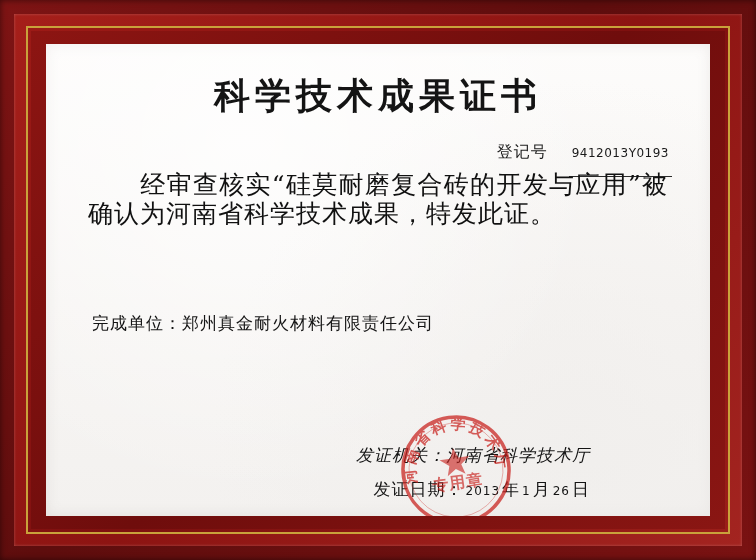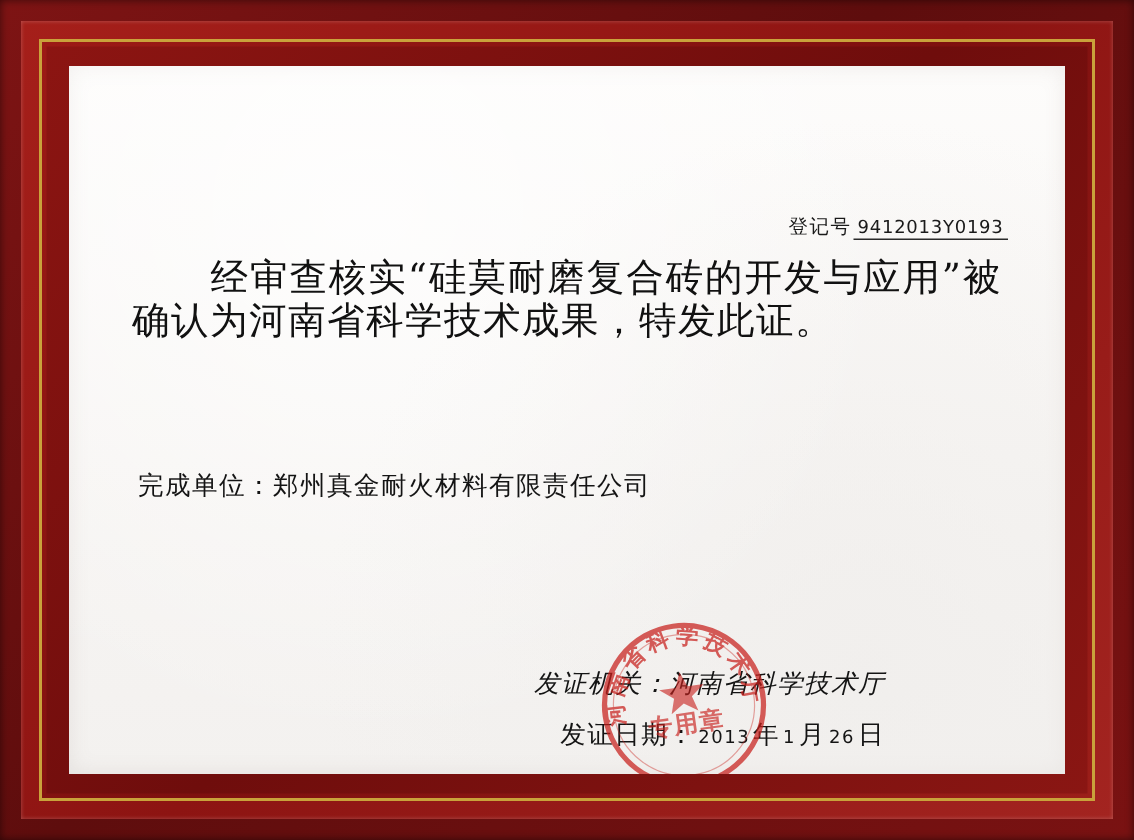--- a/index.html
+++ b/index.html
@@ -113,28 +113,28 @@
     position: absolute;
     right: 38px;
     top: 98px;
     font-size: 13px;
     color: #1a1a1a;
     white-space: nowrap;
     font-family: "DejaVu Sans", sans-serif;
   }
   .reg-label {
     font-family: Liberation Serif, serif;
-    font-size: 13px;
+    font-size: 16px;
     letter-spacing: 1px;
   }
   .reg-value {
     display: inline-block;
     border-bottom: 1px solid #2a2a2a;
-    padding: 0 3px 1px 3px;
-    margin-left: 1px;
+    padding: 0 3px 16px 3px;
+    margin-left: 21px;
     font-size: 12px;
     letter-spacing: 0.5px;
   }
 
   .body-text {
     position: absolute;
     left: 42px;
     top: 126px;
     width: 580px;
     font-size: 25px;
@@ -208,20 +208,21 @@
 
 <div class="certificate">
 
   <div class="frame-outer"></div>
   <div class="frame-mid"></div>
   <div class="frame-gold"></div>
   <div class="frame-inner"></div>
 
   <div class="paper">
 
+    <div class="title">科学技术成果证书</div>
 
     <div class="reg-line">
       <span class="reg-label">登记号</span><span class="reg-value">9412013Y0193</span>
     </div>
 
     <div class="body-text">
       <span class="indent"></span><span>经审查核实“硅莫耐磨复合砖的开发与应用”被确认为河南省科学技术成果，特发此证。</span>
     </div>
 
     <div class="unit-line">完成单位：郑州真金耐火材料有限责任公司</div>

